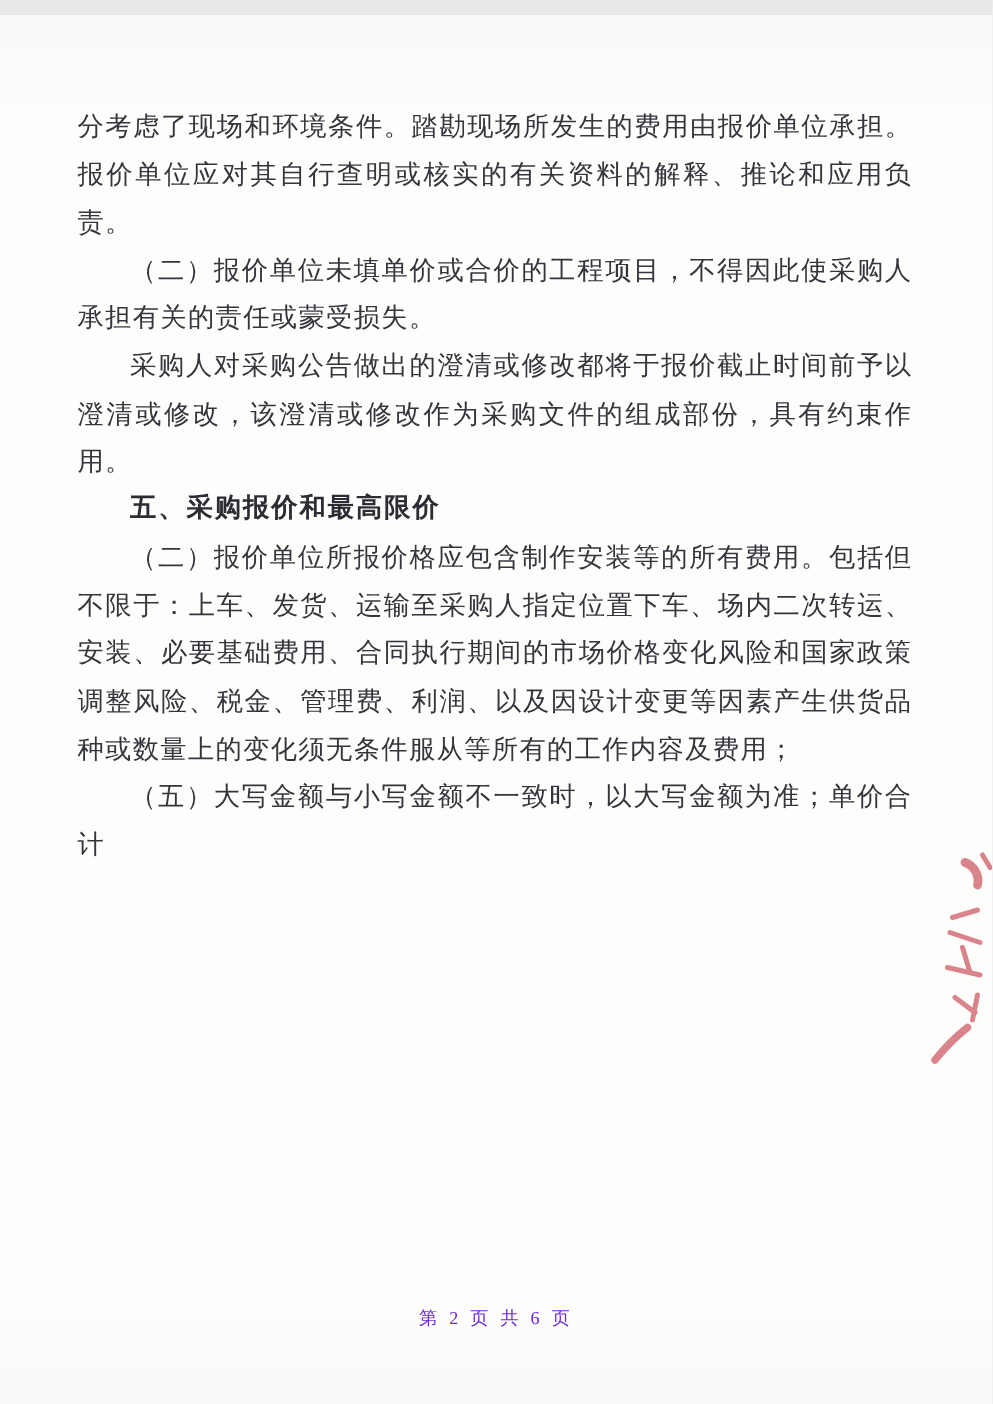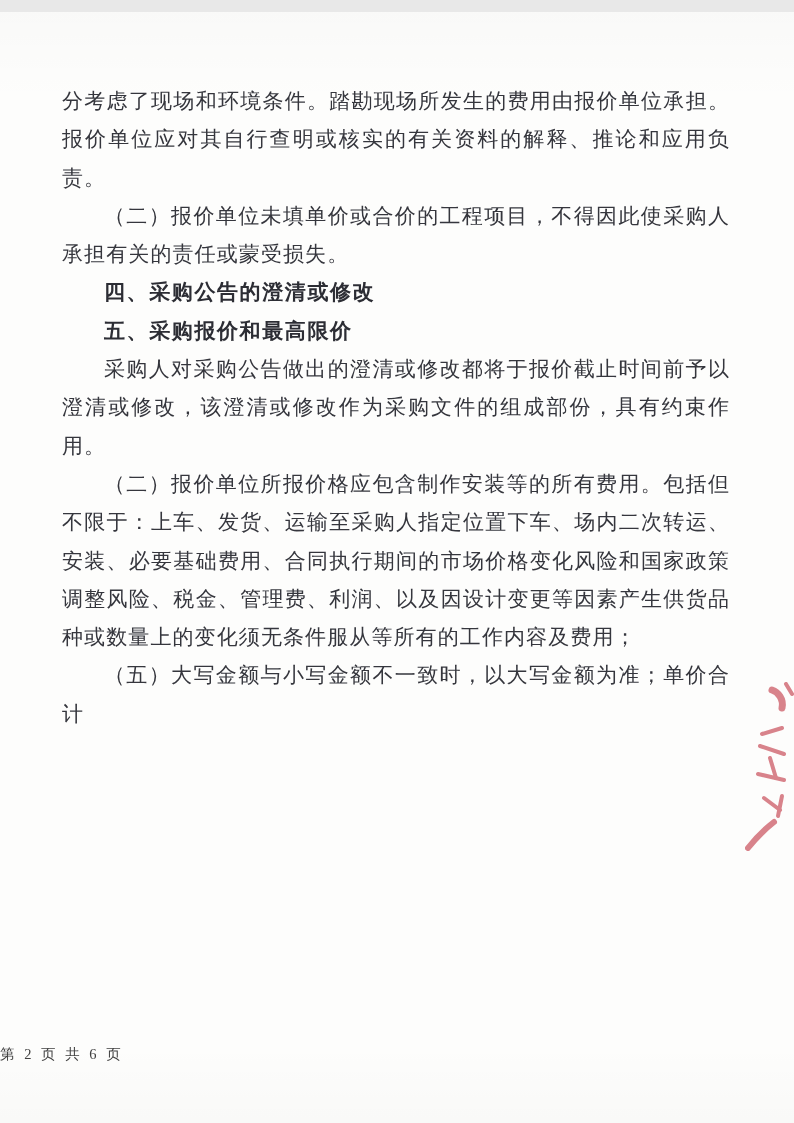--- a/index.html
+++ b/index.html
@@ -50,24 +50,24 @@
   .emph {
     font-weight: 700;
     border-bottom: 2.5px solid #3a3b42;
     padding-bottom: 1px;
   }
   .footer {
     position: absolute;
     top: 1033px;
     left: 0;
     width: 100%;
-    text-align: left;
+    text-align: center;
     font-size: 14.5px;
     letter-spacing: 3px;
-    color: #404040;
+    color: #6d28d9;
   }
   .red-mark {
     position: absolute;
     top: 652px;
     left: 738px;
     width: 56px;
     height: 192px;
     overflow: hidden;
     pointer-events: none;
   }
@@ -77,25 +77,24 @@
 <body>
 
 <div class="page">
 
   <div class="content">
 
     <p class="line">分考虑了现场和环境条件。踏勘现场所发生的费用由报价单位承担。报价单位应对其自行查明或核实的有关资料的解释、推论和应用负责。</p>
 
     <p class="line indent">（二）报价单位未填单价或合价的工程项目，不得因此使采购人承担有关的责任或蒙受损失。</p>
 
-    <p class="line indent heading">四、采购公告的澄清或修改</p>
+
+    <p class="line indent">采购人对采购公告做出的澄清或修改都将于报价截止时间前予以澄清或修改，该澄清或修改作为采购文件的组成部份，具有约束作用。</p>
 
     <p class="line indent heading">五、采购报价和最高限价</p>
-
-    <p class="line indent">采购人对采购公告做出的澄清或修改都将于报价截止时间前予以澄清或修改，该澄清或修改作为采购文件的组成部份，具有约束作用。</p>
 
 
     <p class="line indent">（二）报价单位所报价格应包含制作安装等的所有费用。包括但不限于：上车、发货、运输至采购人指定位置下车、场内二次转运、安装、必要基础费用、合同执行期间的市场价格变化风险和国家政策调整风险、税金、管理费、利润、以及因设计变更等因素产生供货品种或数量上的变化须无条件服从等所有的工作内容及费用；</p>
 
 
 
     <p class="line indent">（五）大写金额与小写金额不一致时，以大写金额为准；单价合计</p>
 
   </div>
 

